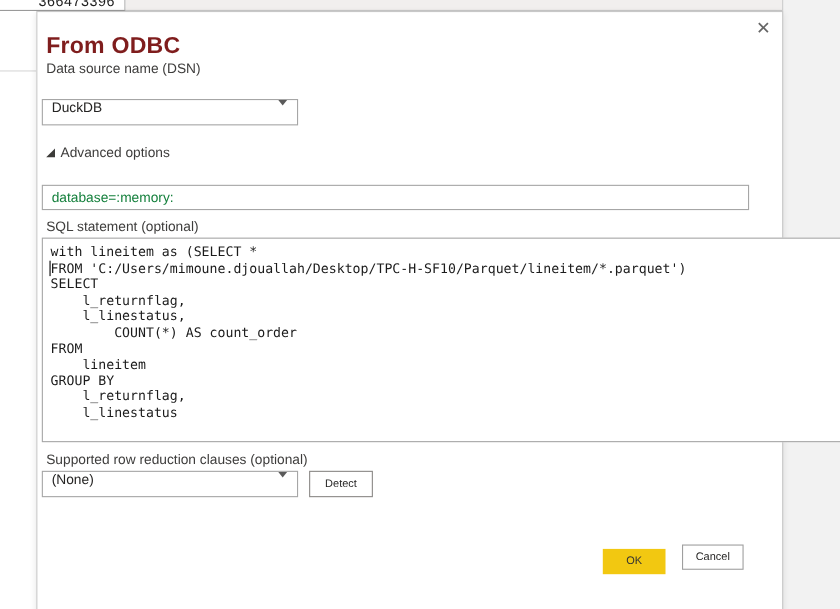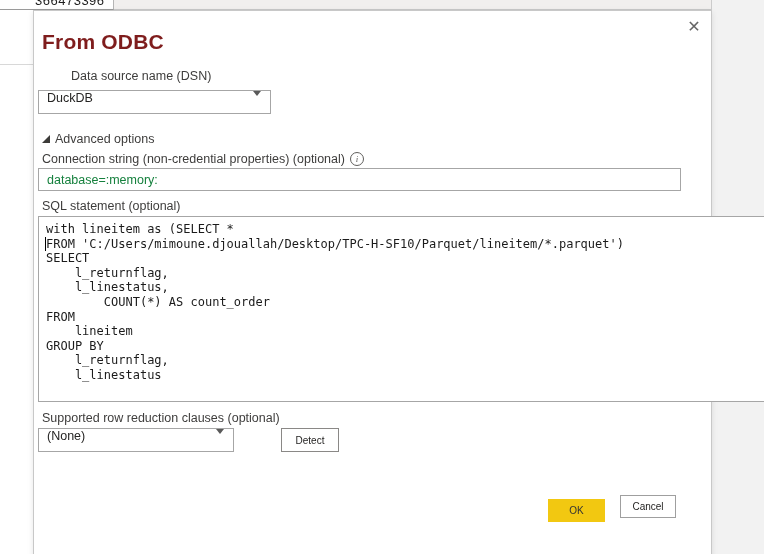--- a/index.html
+++ b/index.html
@@ -12,35 +12,35 @@
   #number-cell span{display:block;margin:-7px 0 0 35px;font-size:13px;color:#1f1f1f;letter-spacing:.5px;}
   #left-rule{left:0;top:64px;width:33px;height:1px;background:#d8d8d8;}
   #right-panel{left:711px;top:0;width:53px;height:554px;background:#f2f2f2;border-left:1px solid #cccccc;}
   
   #dialog{left:33px;top:10px;width:677px;bottom:-6px;background:#ffffff;
     border:1px solid #c8c8c8;box-shadow:0 2px 6px rgba(0,0,0,.10);}
   #close-btn{left:648px;top:4px;width:24px;height:24px;color:#666;font-size:16px;line-height:24px;
     text-align:center;cursor:pointer;font-weight:400;}
   #dlg-title{left:8px;top:19px;font-size:21px;font-weight:700;color:#7f1d1d;letter-spacing:.2px;}
   .lbl{font-size:12.5px;color:#3e3d3c;}
-  #dsn-label{left:8px;top:58px;margin-left:29px;}
+  #dsn-label{left:8px;top:44px;}
   #conn-label{left:8px;top:141px;display:flex;align-items:center;gap:5px;}
   #sql-label{left:8px;top:188px;}
   #rr-label{left:8px;top:400px;}
   .info-icon{display:inline-flex;width:12px;height:12px;border:1px solid #5f5e5c;border-radius:50%;
     align-items:center;justify-content:center;font-size:9px;color:#5f5e5c;font-family:"Liberation Serif",serif;
     font-style:italic;cursor:default;}
   
   .selectbox{background:#fff;border:1px solid #a6a6a6;height:24px;display:flex;align-items:flex-start;
     cursor:pointer;box-sizing:border-box;}
   .selectbox .val{font-size:12.5px;color:#252423;padding-left:8px;flex:1;}
   .arrow{width:0;height:0;border-left:4px solid transparent;border-right:4px solid transparent;
     border-top:5px solid #5a5a5a;margin-right:9px;}
   #dsn-select{left:4px;top:79px;width:233px;}
-  #rr-select{left:4px;top:417px;width:196px;}
+  #rr-select{left:4px;top:417px;width:233px;}
   #advanced-toggle{left:8px;top:121px;display:flex;align-items:center;gap:5px;cursor:pointer;}
   .tri{width:0;height:0;border-left:8px solid transparent;border-bottom:8px solid #3c3b39;}
   #conn-input{left:4px;top:157px;width:643px;height:23px;border:1px solid #a6a6a6;box-sizing:border-box;
     font-size:12.5px;color:#15803d;padding:0 0 0 8px;font-family:"Liberation Sans",sans-serif;background:#fff;}
   #sql-box{left:4px;top:205px;width:751px;height:186px;border:1px solid #a6a6a6;box-sizing:border-box;background:#fff;}
   #sql-pre{margin:0;padding:5px 7px;font-family:"DejaVu Sans Mono","Liberation Mono",monospace;
     font-size:12px;line-height:14.6px;color:#1b1b1b;white-space:pre;overflow:hidden;height:100%;box-sizing:border-box;}
   #sql-caret{left:6px;top:20px;width:1px;height:14px;background:#000;}
   
   .btn{box-sizing:border-box;font-size:10px;display:flex;align-items:center;justify-content:center;cursor:pointer;}
@@ -69,24 +69,20 @@
   <div class="abs selectbox" id="dsn-select">
     <span class="val">DuckDB</span>
     <span class="arrow"></span>
   </div>
 
   <div class="abs" id="advanced-toggle">
     <span class="tri"></span>
     <span class="lbl">Advanced options</span>
   </div>
 
-  <div class="abs lbl" id="conn-label">
-    <span>Connection string (non-credential properties) (optional)</span>
-    <span class="info-icon">i</span>
-  </div>
 
   <input class="abs" id="conn-input" value="database=:memory:" style="">
 
   <div class="abs lbl" id="sql-label">SQL statement (optional)</div>
 
   <div class="abs" id="sql-box">
     <pre id="sql-pre">with lineitem as (SELECT *
 FROM 'C:/Users/mimoune.djouallah/Desktop/TPC-H-SF10/Parquet/lineitem/*.parquet')
 SELECT
     l_returnflag,

